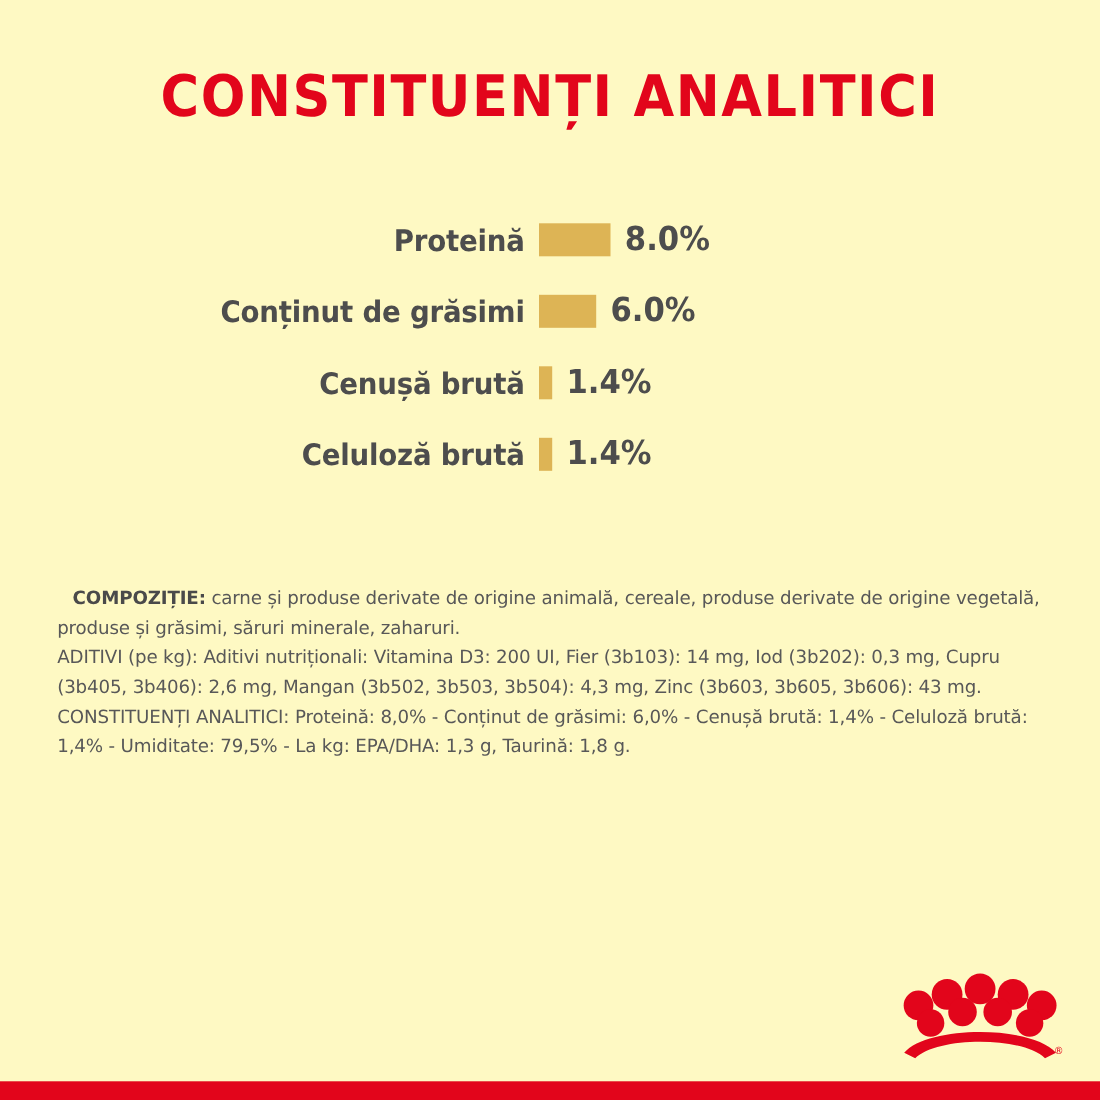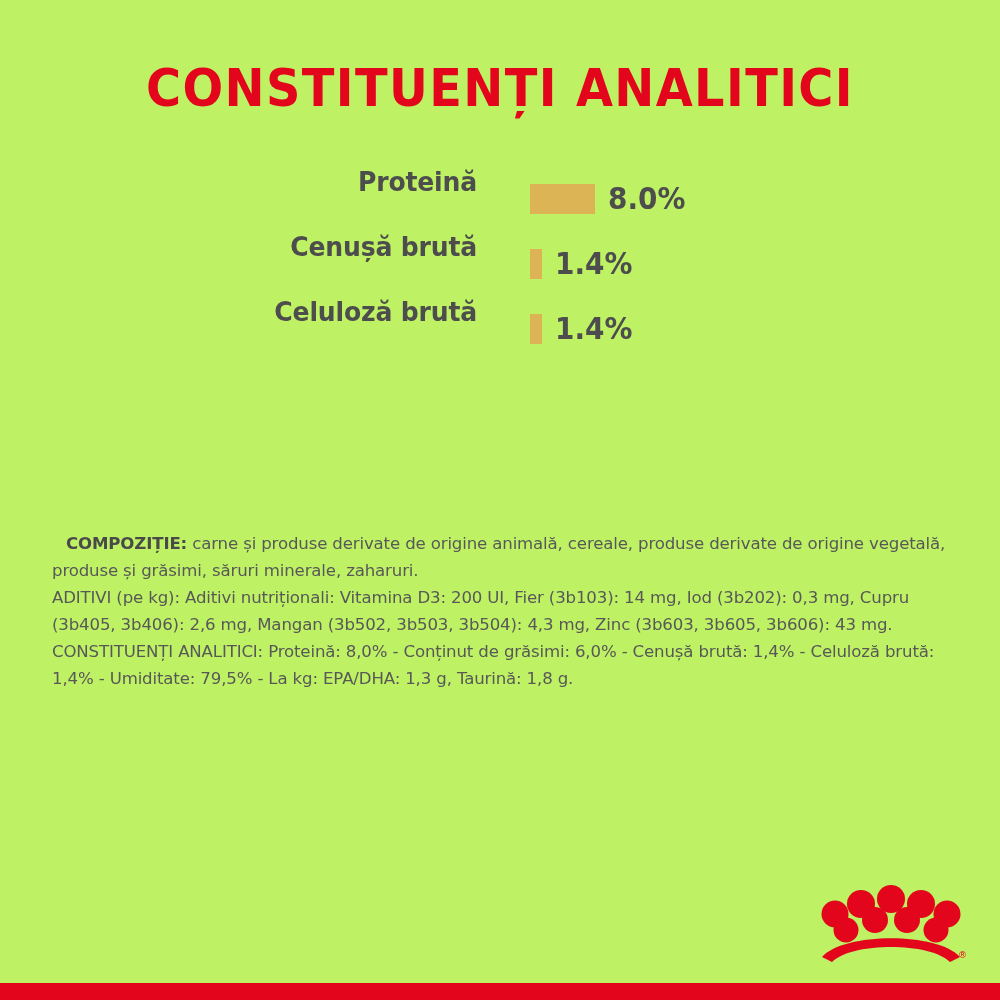--- a/index.html
+++ b/index.html
@@ -13,21 +13,21 @@
     font-family: "Liberation Sans", sans-serif;
     overflow: hidden;
     position: relative;
   }
 
   .page {
     position: relative;
     width: 1000px;
     height: 1000px;
     box-sizing: border-box;
-    background: #bef264;
+    background: #fef9c3;
   }
 
   
   .title {
     position: absolute;
     top: 62px;
     left: 0;
     width: 1000px;
     text-align: center;
     color: #e2051b;
@@ -45,22 +45,21 @@
   .chart {
     position: absolute;
     top: 168px;
     left: 0;
     width: 1000px;
   }
   .chart-row {
     position: relative;
     height: 65px;
     display: flex;
-    align-items: flex-start;
-    gap: 40px;
+    align-items: flex-end;
   }
   .chart-label {
     width: 490px;
     text-align: right;
     padding-right: 14px;
     box-sizing: border-box;
     color: #4d4d4d;
     font-family: "DejaVu Sans", sans-serif;
     font-weight: bold;
     font-size: 27px;
@@ -144,20 +143,27 @@
   <div class="chart">
 
     <div class="chart-row">
       <div class="chart-label">Proteină</div>
       <div class="chart-barwrap">
         <div class="chart-bar" style="width: 65px; background: rgb(221, 180, 85);"></div>
         <div class="chart-value">8.0%</div>
       </div>
     </div>
 
+    <div class="chart-row">
+      <div class="chart-label">Conținut de grăsimi</div>
+      <div class="chart-barwrap">
+        <div class="chart-bar" style="width: 52px; background: rgb(221, 180, 85);"></div>
+        <div class="chart-value">6.0%</div>
+      </div>
+    </div>
 
     <div class="chart-row">
       <div class="chart-label">Cenușă brută</div>
       <div class="chart-barwrap">
         <div class="chart-bar" style="width: 12px; background: rgb(221, 180, 85);"></div>
         <div class="chart-value">1.4%</div>
       </div>
     </div>
 
     <div class="chart-row">

